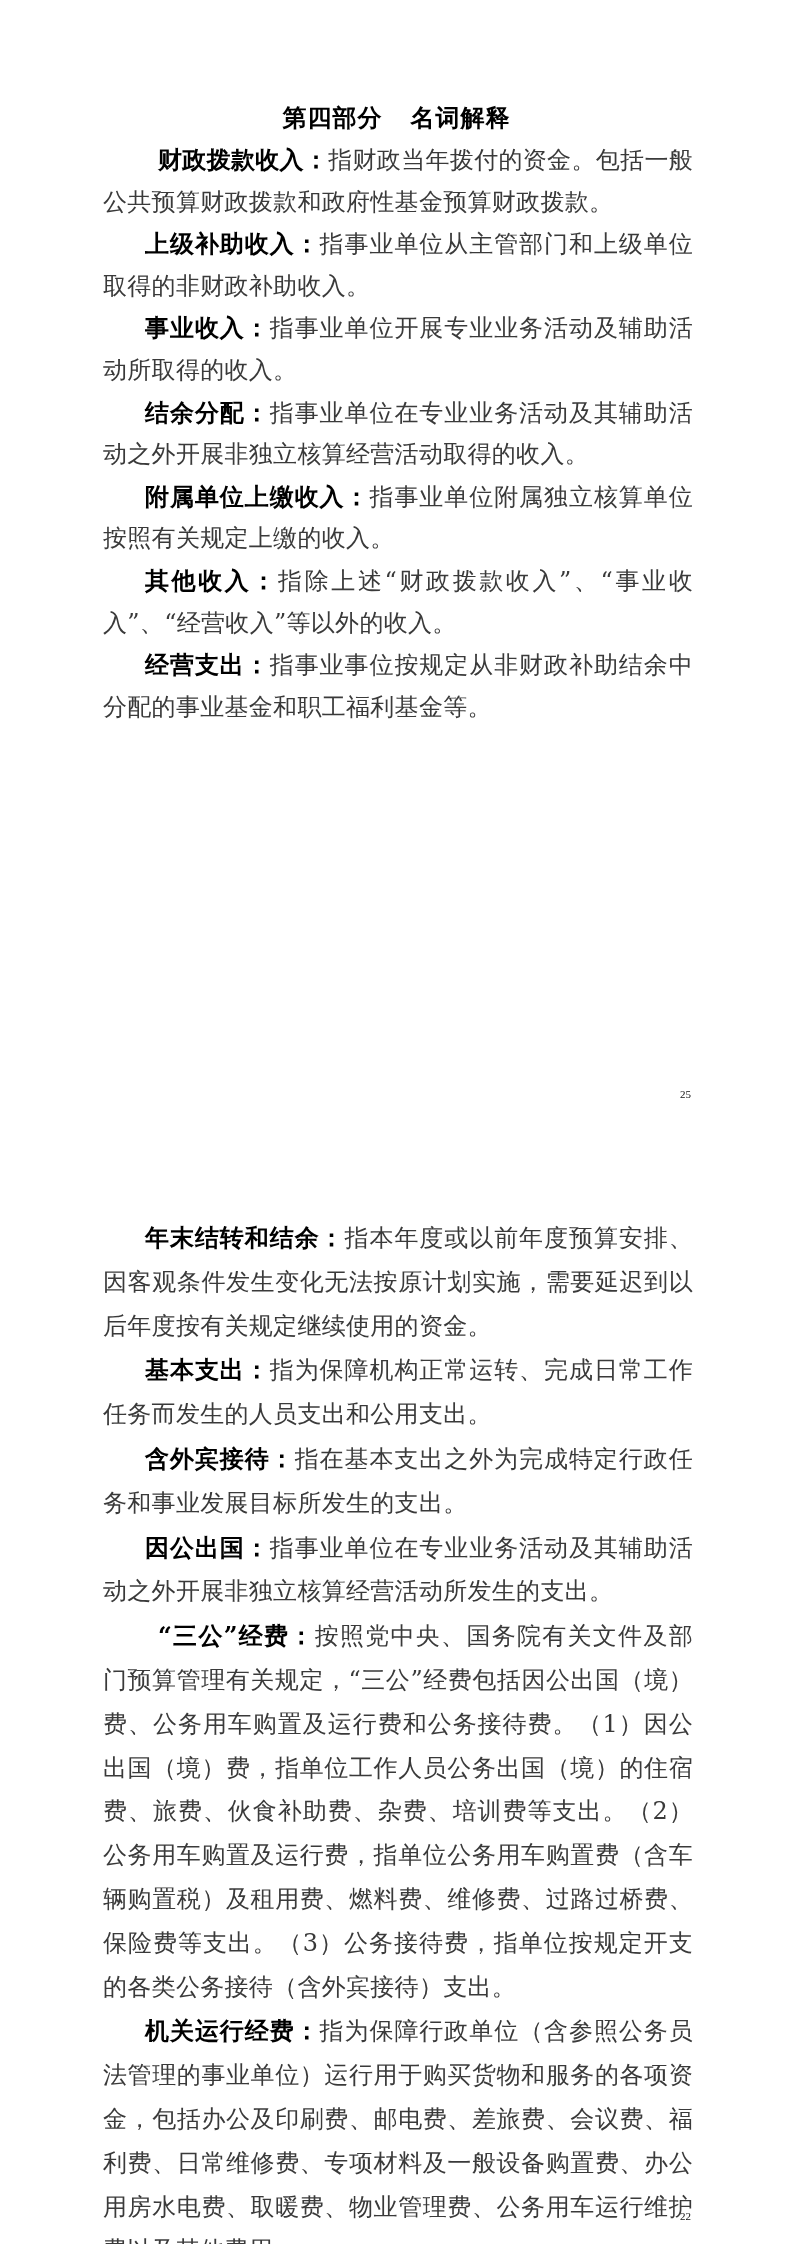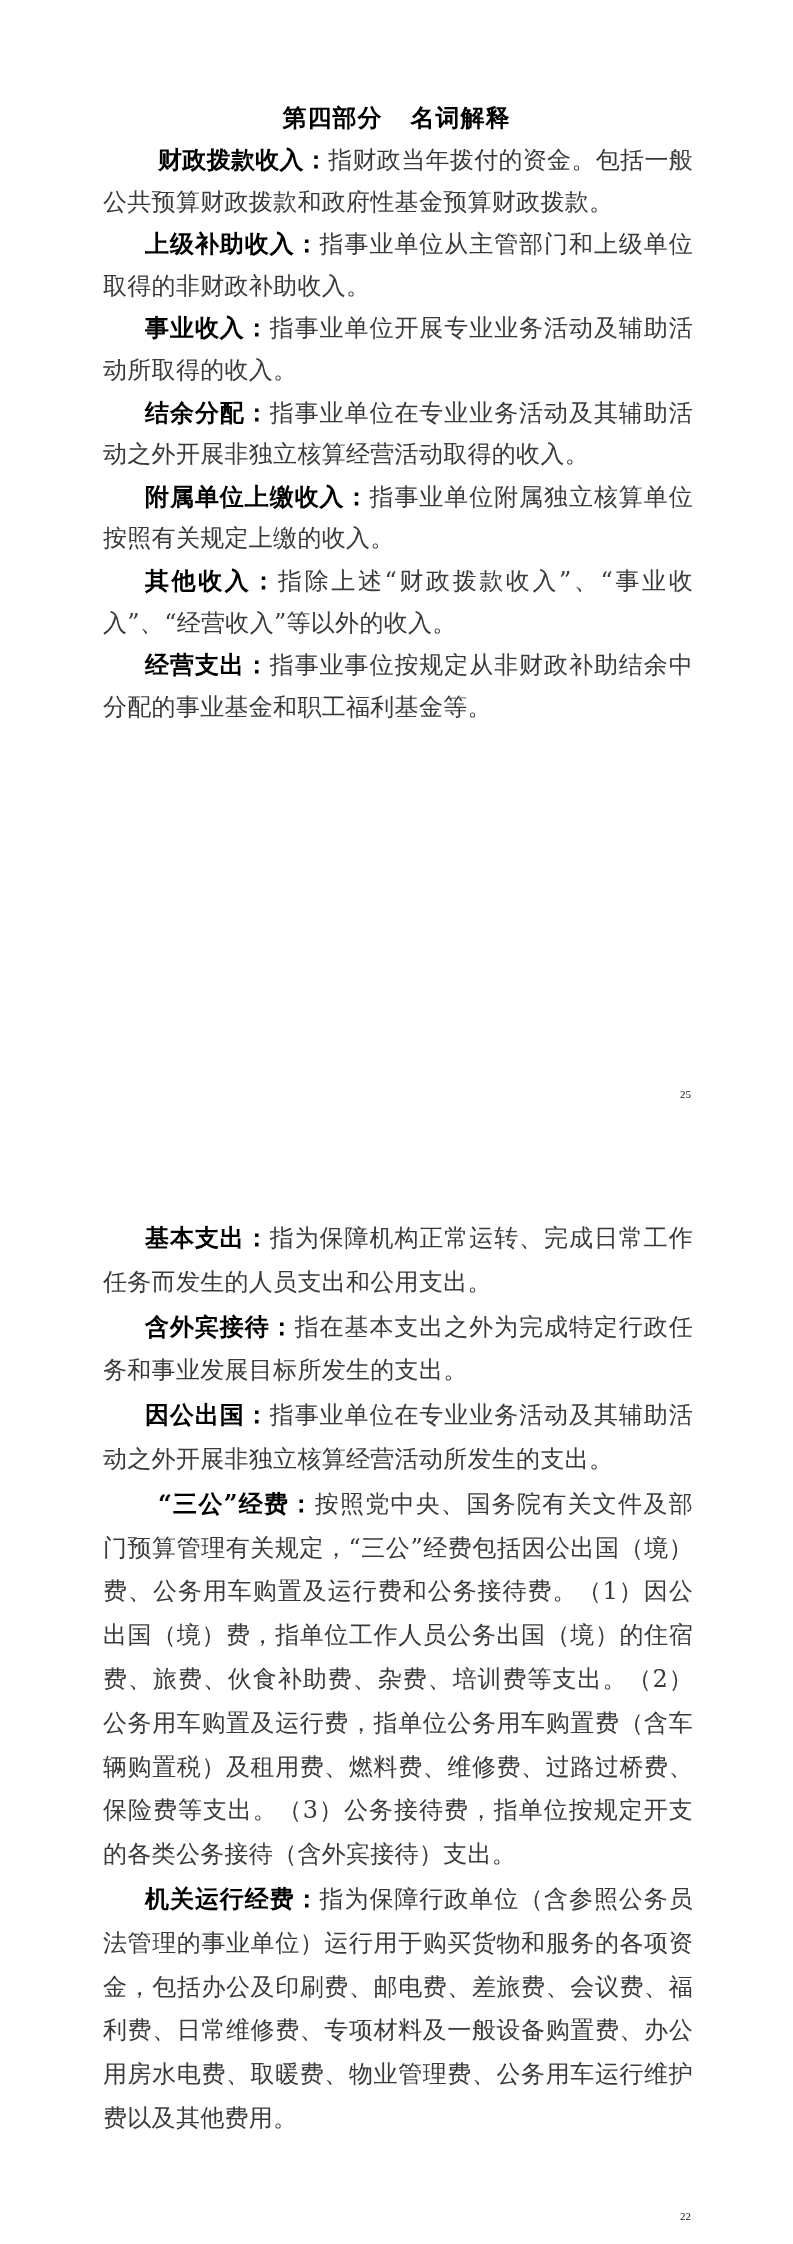--- a/index.html
+++ b/index.html
@@ -36,20 +36,21 @@
     <p class="para"><span class="term">结余分配：</span><span>指事业单位在专业业务活动及其辅助活动之外开展非独立核算经营活动取得的收入。</span></p>
     <p class="para"><span class="term">附属单位上缴收入：</span><span>指事业单位附属独立核算单位按照有关规定上缴的收入。</span></p>
     <p class="para"><span class="term">其他收入：</span><span>指除上述“财政拨款收入”、“事业收入”、“经营收入”等以外的收入。</span></p>
     <p class="para"><span class="term">经营支出：</span><span>指事业事位按规定从非财政补助结余中分配的事业基金和职工福利基金等。</span></p>
   </div>
   <div class="pagenum">25</div>
 </div>
 
 <div class="page" id="page-2">
   <div class="body">
+    <p class="para"><span class="term">年末结转和结余：</span><span>指本年度或以前年度预算安排、因客观条件发生变化无法按原计划实施，需要延迟到以后年度按有关规定继续使用的资金。</span></p>
     <p class="para"><span class="term">基本支出：</span><span>指为保障机构正常运转、完成日常工作任务而发生的人员支出和公用支出。</span></p>
     <p class="para"><span class="term">含外宾接待：</span><span>指在基本支出之外为完成特定行政任务和事业发展目标所发生的支出。</span></p>
     <p class="para"><span class="term">因公出国：</span><span>指事业单位在专业业务活动及其辅助活动之外开展非独立核算经营活动所发生的支出。</span></p>
     <p class="para first"><span class="term">“三公”经费：</span><span>按照党中央、国务院有关文件及部门预算管理有关规定，“三公”经费包括因公出国（境）费、公务用车购置及运行费和公务接待费。（1）因公出国（境）费，指单位工作人员公务出国（境）的住宿费、旅费、伙食补助费、杂费、培训费等支出。（2）公务用车购置及运行费，指单位公务用车购置费（含车辆购置税）及租用费、燃料费、维修费、过路过桥费、保险费等支出。（3）公务接待费，指单位按规定开支的各类公务接待（含外宾接待）支出。</span></p>
     <p class="para"><span class="term">机关运行经费：</span><span>指为保障行政单位（含参照公务员法管理的事业单位）运行用于购买货物和服务的各项资金，包括办公及印刷费、邮电费、差旅费、会议费、福利费、日常维修费、专项材料及一般设备购置费、办公用房水电费、取暖费、物业管理费、公务用车运行维护费以及其他费用。</span></p>
   </div>
   <div class="pagenum">22</div>
 </div>
 
 </body></html>

